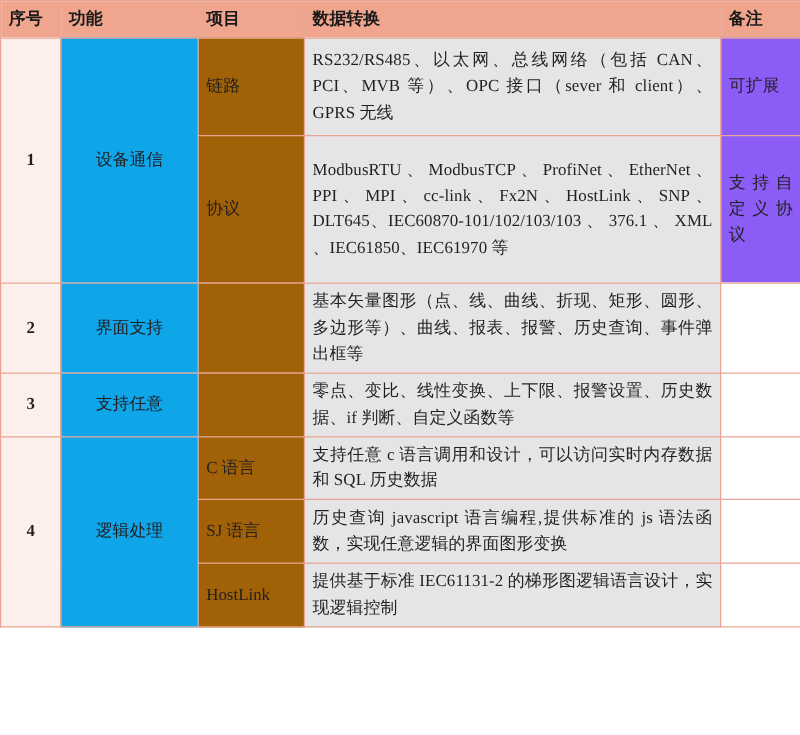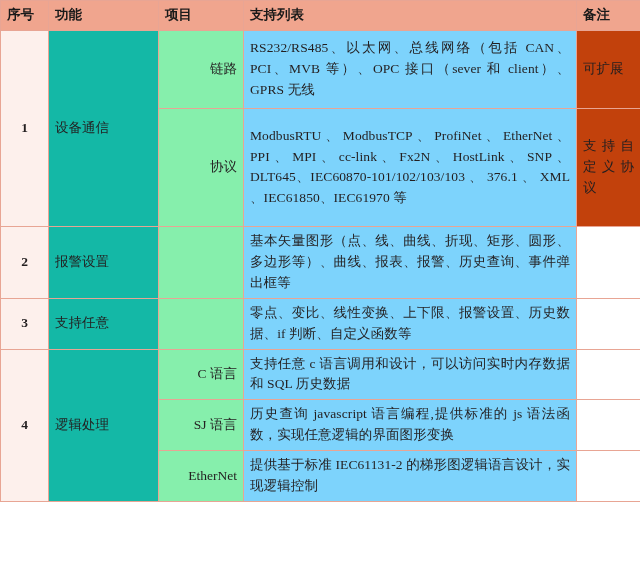--- a/index.html
+++ b/index.html
@@ -43,39 +43,40 @@
   col.c-list    { width: 333px; }
   col.c-remark  { width: 64px; }
 
   td.no {
     text-align: center;
     font-weight: bold;
     font-size: 15px;
     background: #fdf0ec;
   }
   td.func {
+    text-align: center;
     font-size: 14.5px;
-    background: #14b8a6;
+    background: #0ea5e9;
   }
   td.item {
-    text-align: right;
+    text-align: left;
     font-size: 14px;
-    background: #86efac;
+    background: #a16207;
   }
   td.list {
     text-align: justify;
     text-justify: inter-ideograph;
-    background: #7dd3fc;
+    background: #e5e5e5;
     font-size: 13.5px;
     letter-spacing: 0.1px;
   }
   td.remark {
     text-align: justify;
     text-justify: inter-ideograph;
-    background: #c2410c;
+    background: #8b5cf6;
     font-size: 13px;
     vertical-align: top;
     padding-top: 6px;
     line-height: 1.6;
   }
   td.remark.blank { background: #ffffff; }
   .tall-1 { height: 78px; }
   .tall-2 { height: 118px; }
 </style>
 </head>
@@ -87,42 +88,42 @@
       <col class="c-func">
       <col class="c-item">
       <col class="c-list">
       <col class="c-remark">
   </colgroup>
   <thead>
     <tr>
       <th>序号</th>
       <th>功能</th>
       <th>项目</th>
-      <th>支持列表</th>
+      <th>数据转换</th>
       <th>备注</th>
     </tr>
   </thead>
   <tbody>
 
     <tr>
       <td class="no" rowspan="2">1</td>
       <td class="func" rowspan="2">设备通信</td>
       <td class="item tall-1">链路</td>
       <td class="list tall-1">RS232/RS485、以太网、总线网络（包括 CAN、PCI、MVB 等）、OPC 接口（sever 和 client）、GPRS 无线</td>
       <td class="remark">可扩展</td>
     </tr>
     <tr>
       <td class="item tall-2">协议</td>
       <td class="list tall-2">ModbusRTU、ModbusTCP、ProfiNet、EtherNet、PPI、MPI、cc-link、Fx2N、HostLink、SNP、DLT645、IEC60870-101/102/103/103 、 376.1 、 XML 、IEC61850、IEC61970 等</td>
       <td class="remark">支 持 自 定 义 协 议</td>
     </tr>
 
     <tr>
       <td class="no">2</td>
-      <td class="func">报警设置</td>
+      <td class="func">界面支持</td>
       <td class="item"></td>
       <td class="list">基本矢量图形（点、线、曲线、折现、矩形、圆形、多边形等）、曲线、报表、报警、历史查询、事件弹出框等</td>
       <td class="remark blank"></td>
     </tr>
 
     <tr>
       <td class="no">3</td>
       <td class="func">支持任意</td>
       <td class="item"></td>
       <td class="list">零点、变比、线性变换、上下限、报警设置、历史数据、if 判断、自定义函数等</td>
@@ -135,19 +136,19 @@
       <td class="item">C 语言</td>
       <td class="list">支持任意 c 语言调用和设计，可以访问实时内存数据和 SQL 历史数据</td>
       <td class="remark blank"></td>
     </tr>
     <tr>
       <td class="item">SJ 语言</td>
       <td class="list">历史查询 javascript 语言编程,提供标准的 js 语法函数，实现任意逻辑的界面图形变换</td>
       <td class="remark blank"></td>
     </tr>
     <tr>
-      <td class="item">EtherNet</td>
+      <td class="item">HostLink</td>
       <td class="list">提供基于标准 IEC61131-2 的梯形图逻辑语言设计，实现逻辑控制</td>
       <td class="remark blank"></td>
     </tr>
 
   </tbody>
 </table>
 
 </body></html>

